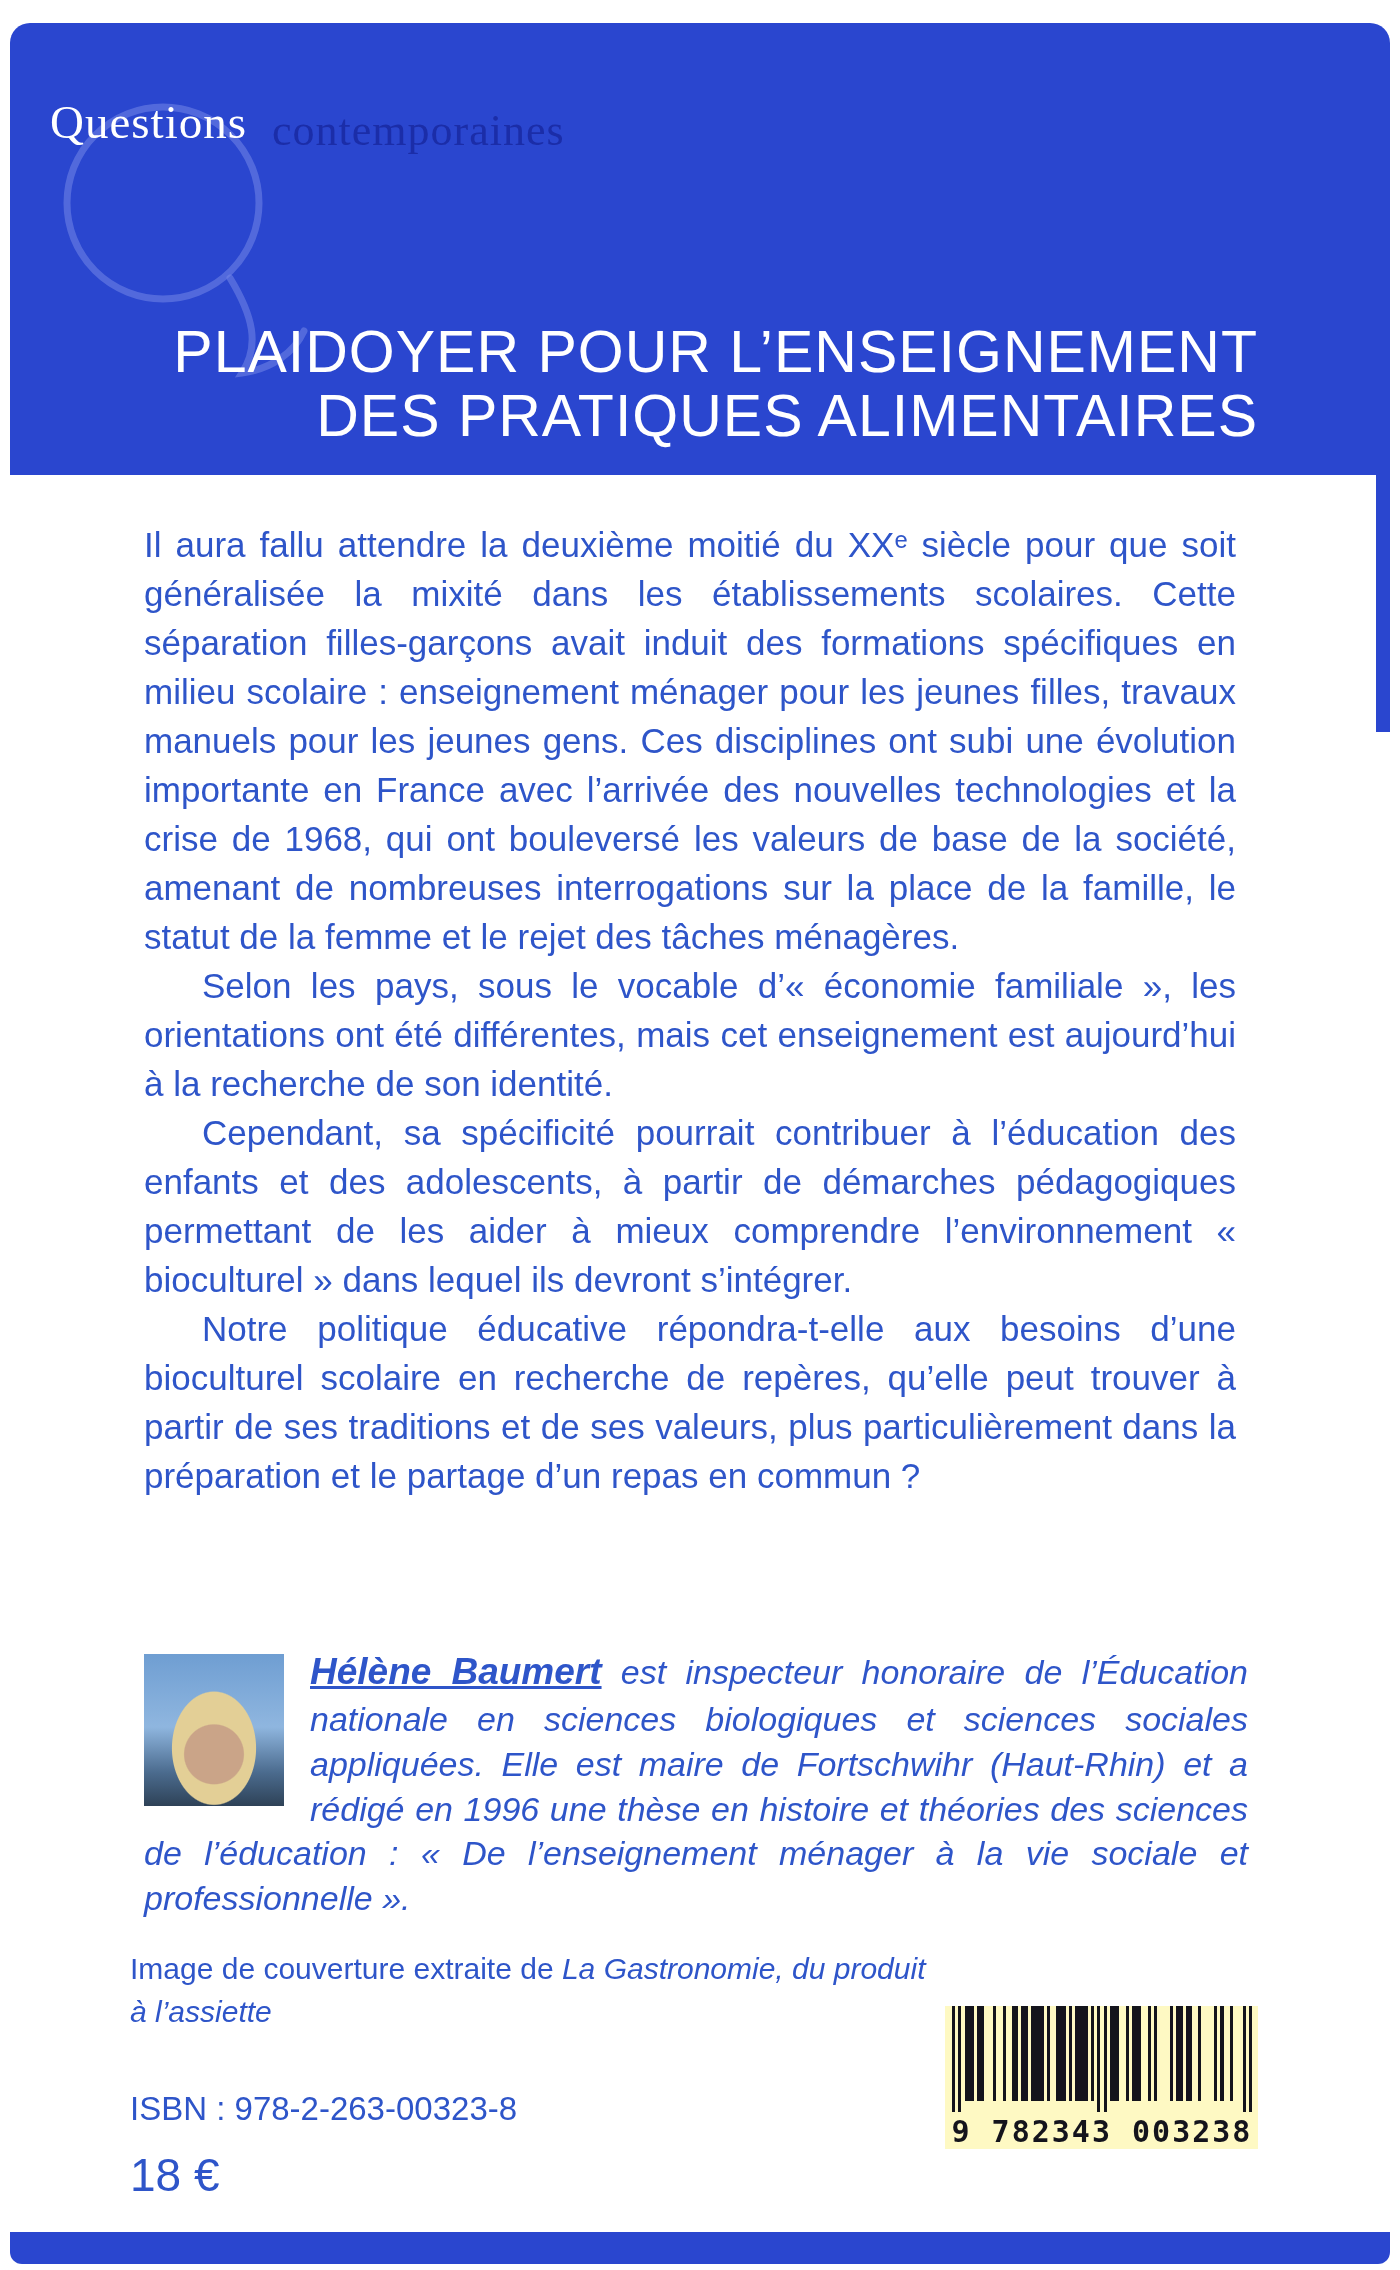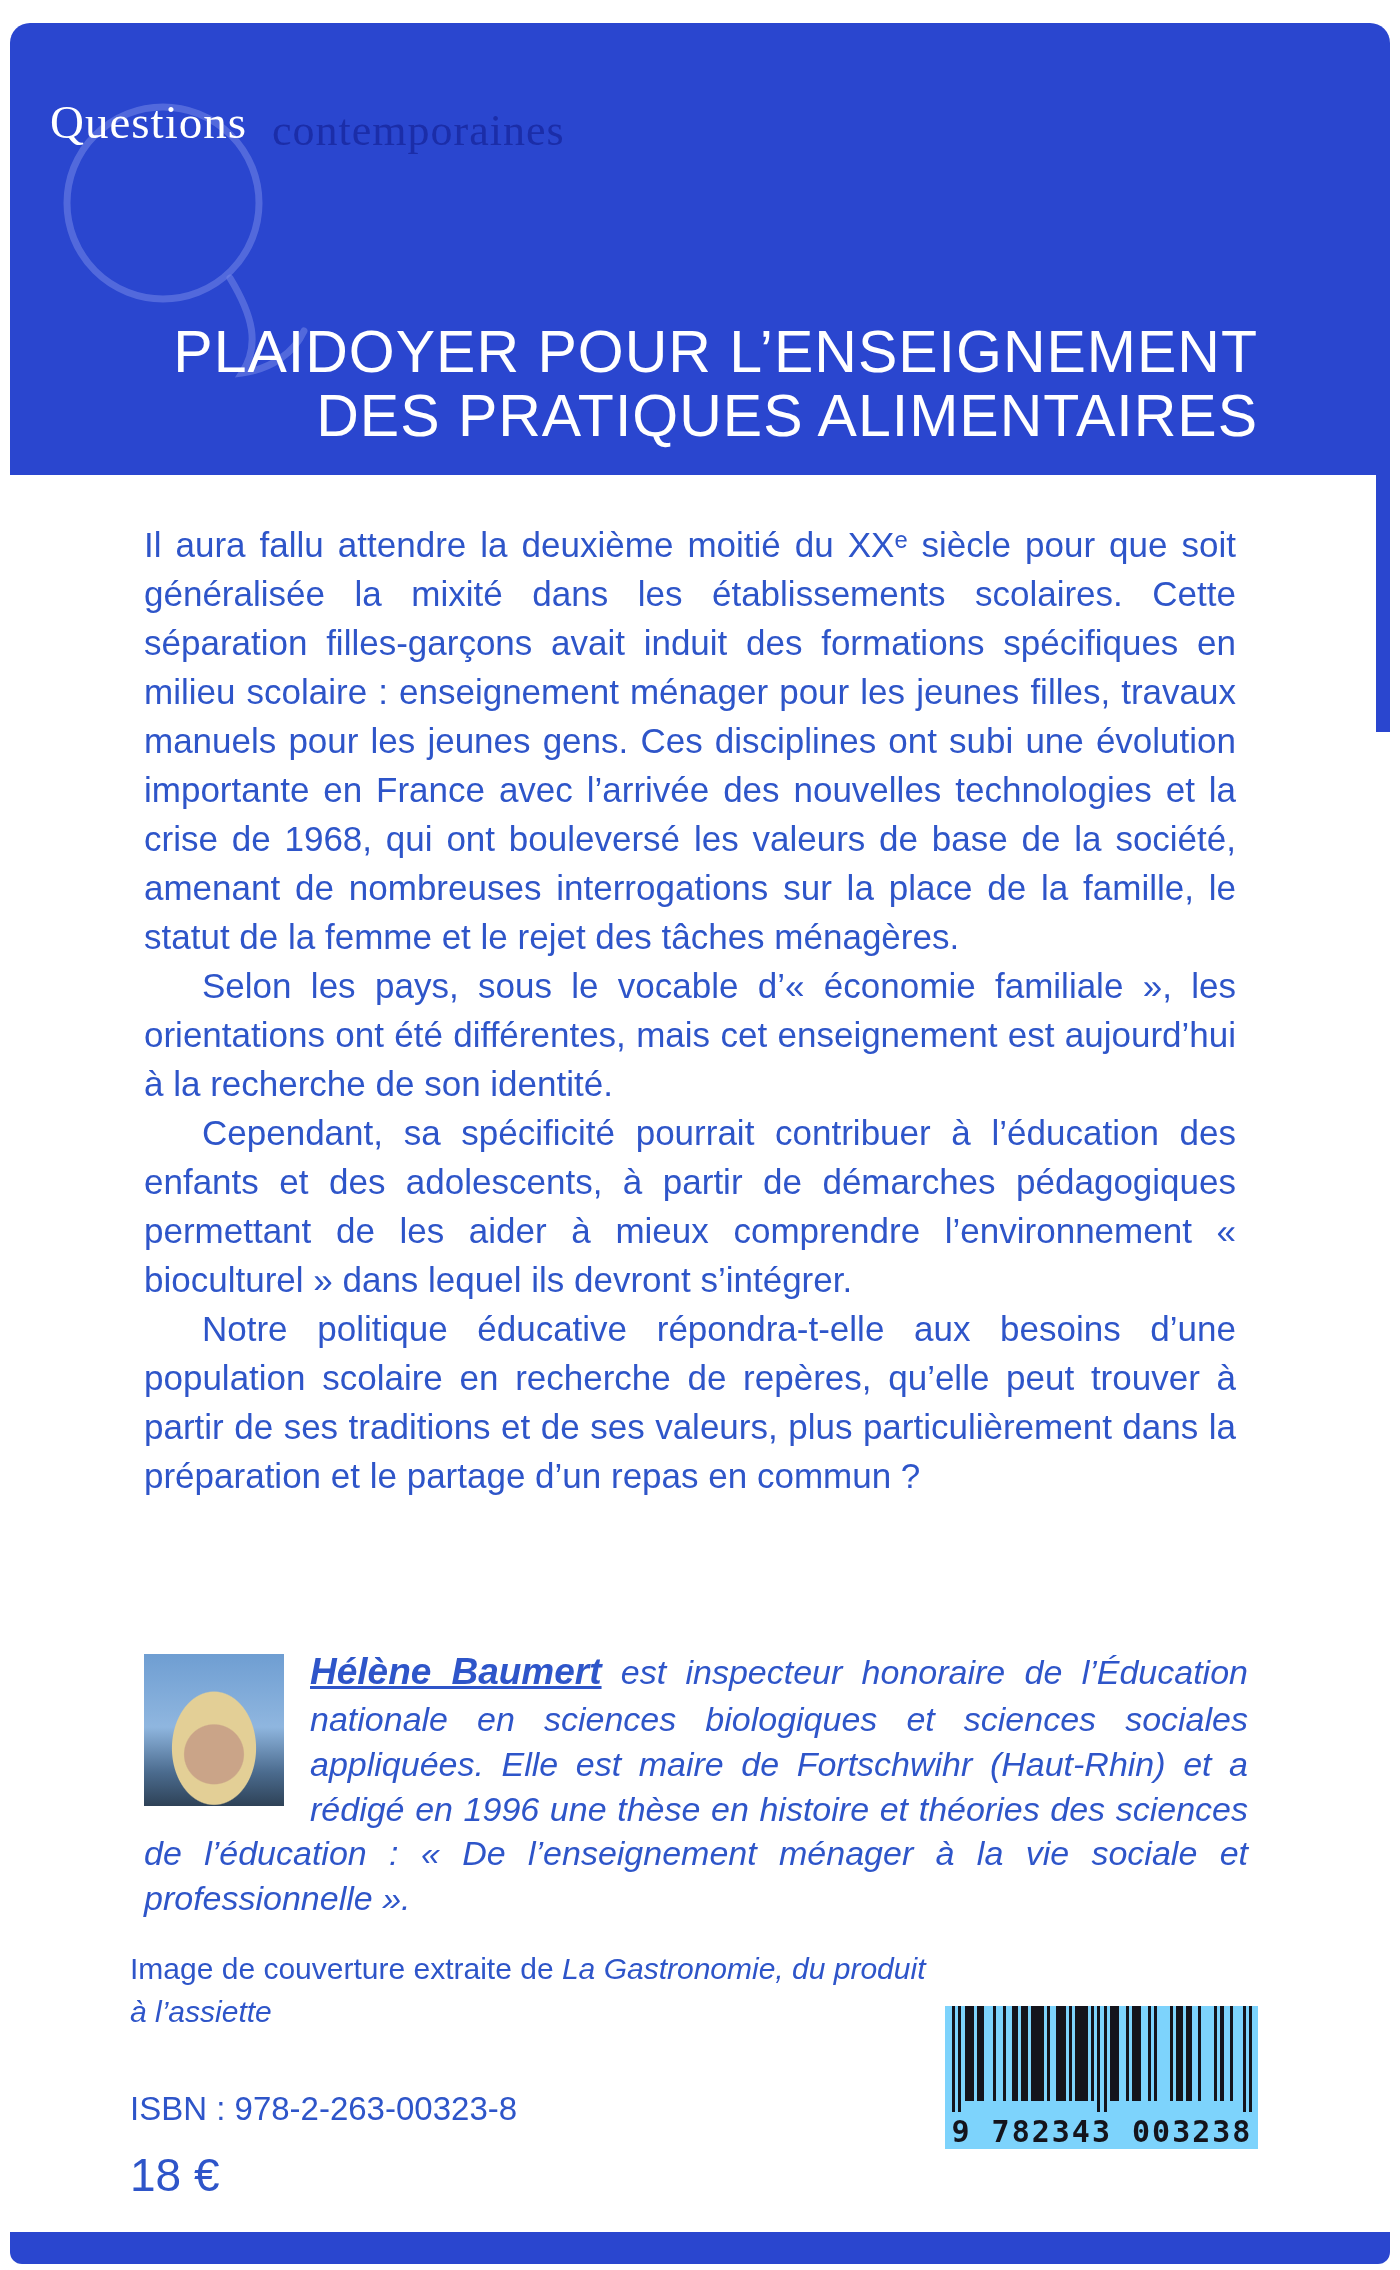--- a/index.html
+++ b/index.html
@@ -70,21 +70,21 @@
   .credit .it{font-style:italic;}
   .isbn{
     position:absolute;left:130px;top:2090px;
     color:var(--text-blue);font-size:33px;
   }
   .price{
     position:absolute;left:130px;top:2148px;
     color:var(--text-blue);font-size:46px;
   }
   
-  .barcode{position:absolute;left:945px;top:2006px;width:313px;background:#7dd3fc;}
+  .barcode{position:absolute;left:945px;top:2006px;width:313px;background:#fef9c3;}
   .bars{width:300px;height:106px;margin:0 auto;}
   .bar-num{
     width:300px;margin:2px auto 0;text-align:center;
     font-family:"DejaVu Sans Mono","Liberation Mono",monospace;
     font-weight:bold;font-size:30px;letter-spacing:2px;color:var(--ink);
     white-space:nowrap;
   }
   
   .bottom-strip{
     position:absolute;left:10px;right:10px;top:2232px;height:32px;
@@ -108,21 +108,21 @@
       <div>DES PRATIQUES ALIMENTAIRES</div>
     </div>
   </div>
 
   <div class="right-strip"></div>
 
   <div class="synopsis">
     <p class="p">Il aura fallu attendre la deuxième moitié du XXᵉ siècle pour que soit généralisée la mixité dans les établissements scolaires. Cette séparation filles-garçons avait induit des formations spécifiques en milieu scolaire : enseignement ménager pour les jeunes filles, travaux manuels pour les jeunes gens. Ces disciplines ont subi une évolution importante en France avec l’arrivée des nouvelles technologies et la crise de 1968, qui ont bouleversé les valeurs de base de la société, amenant de nombreuses interrogations sur la place de la famille, le statut de la femme et le rejet des tâches ménagères.</p>
     <p class="p indent">Selon les pays, sous le vocable d’« économie familiale », les orientations ont été différentes, mais cet enseignement est aujourd’hui à la recherche de son identité.</p>
     <p class="p indent">Cependant, sa spécificité pourrait contribuer à l’éducation des enfants et des adolescents, à partir de démarches pédagogiques permettant de les aider à mieux comprendre l’environnement « bioculturel » dans lequel ils devront s’intégrer.</p>
-    <p class="p indent">Notre politique éducative répondra-t-elle aux besoins d’une population scolaire en recherche de repères, qu’elle peut trouver à partir de ses traditions et de ses valeurs, plus particulièrement dans la préparation et le partage d’un repas en commun ?</p>
+    <p class="p indent">Notre politique éducative répondra-t-elle aux besoins d’une bioculturel scolaire en recherche de repères, qu’elle peut trouver à partir de ses traditions et de ses valeurs, plus particulièrement dans la préparation et le partage d’un repas en commun ?</p>
   </div>
 
   <div class="bio">
     <div class="photo"></div>
     <span class="bio-name">Hélène Baumert</span><span class="bio-text"> est inspecteur honoraire de l’Éducation nationale en sciences biologiques et sciences sociales appliquées. Elle est maire de Fortschwihr (Haut-Rhin) et a rédigé en 1996 une thèse en histoire et théories des sciences de l’éducation : « De l’enseignement ménager à la vie sociale et professionnelle ».</span>
   </div>
 
   <div class="credit">
     <div><span>Image de couverture extraite de </span><span class="it">La Gastronomie, du produit à l’assiette</span></div>
   </div>

